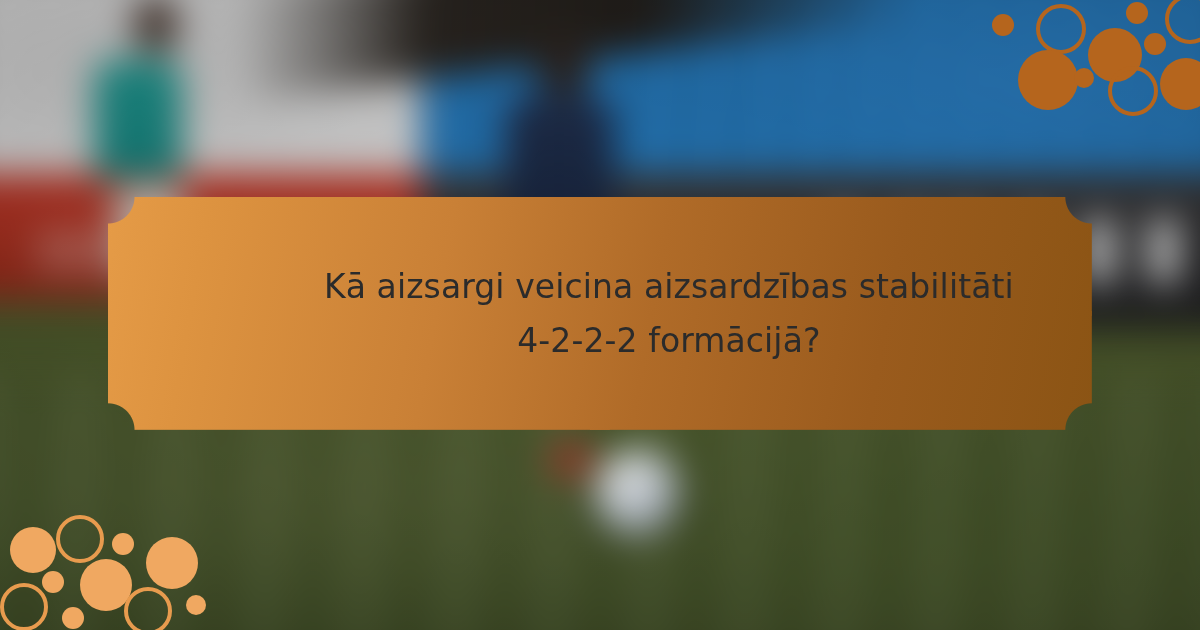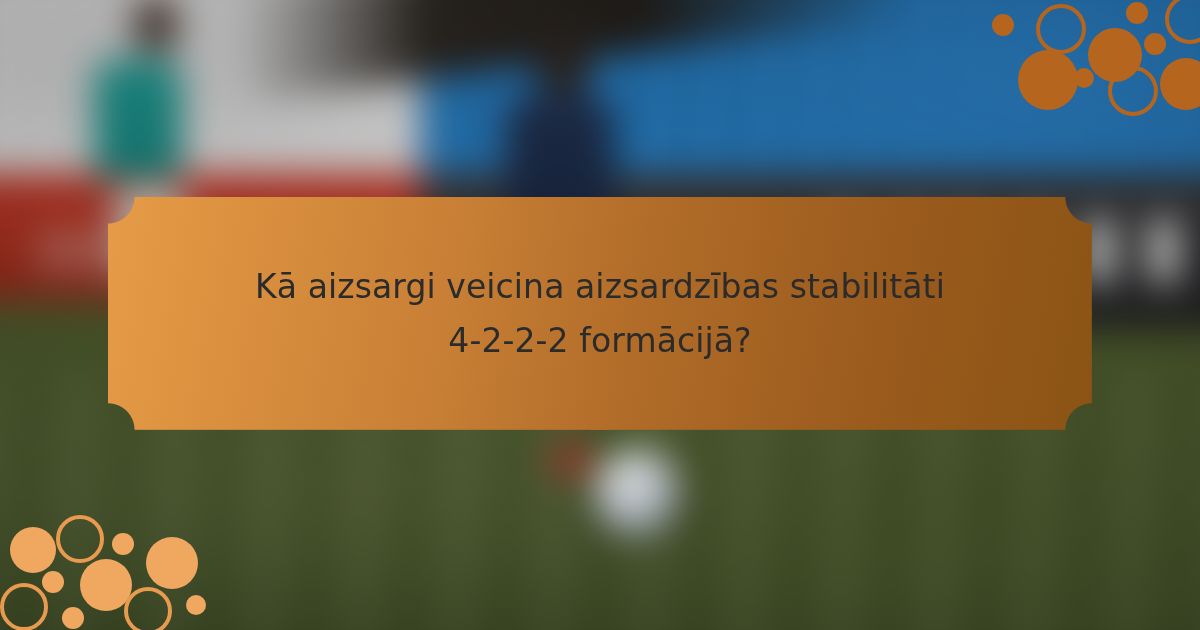--- a/index.html
+++ b/index.html
@@ -221,21 +221,21 @@
       radial-gradient(circle 26px at 100% 0, transparent 0 26px, #000 27px) top right / 51% 51% no-repeat,
       radial-gradient(circle 26px at 0 100%, transparent 0 26px, #000 27px) bottom left / 51% 51% no-repeat,
       radial-gradient(circle 26px at 100% 100%, transparent 0 26px, #000 27px) bottom right / 51% 51% no-repeat;
     mask:
       radial-gradient(circle 26px at 0 0,    transparent 0 26px, #000 27px) top left / 51% 51% no-repeat,
       radial-gradient(circle 26px at 100% 0, transparent 0 26px, #000 27px) top right / 51% 51% no-repeat,
       radial-gradient(circle 26px at 0 100%, transparent 0 26px, #000 27px) bottom left / 51% 51% no-repeat,
       radial-gradient(circle 26px at 100% 100%, transparent 0 26px, #000 27px) bottom right / 51% 51% no-repeat;
     display: flex;
     align-items: center;
-    justify-content: center;
+    justify-content: flex-end;
   }
 
   .card-title {
     width: 86%;
     text-align: center;
     color: #2b2b2b;
     font-family: "DejaVu Sans", sans-serif;
     font-size: 33px;
     font-weight: 400;
     line-height: 1.62;

